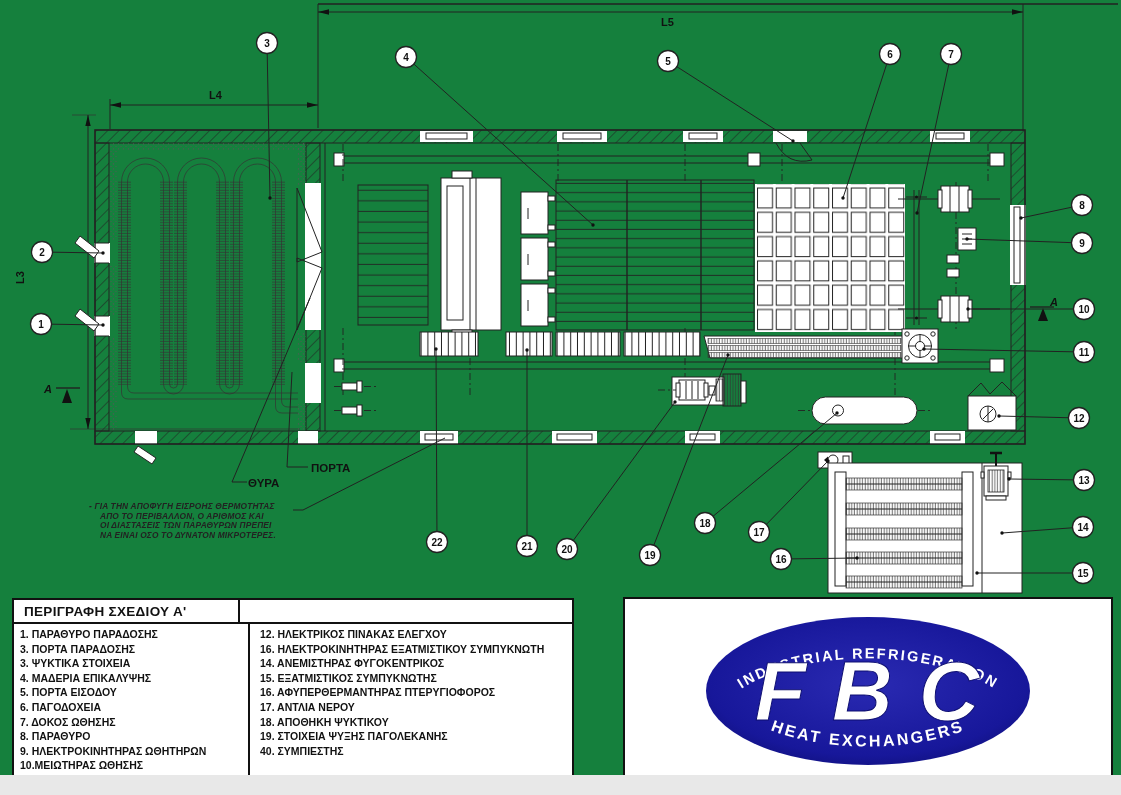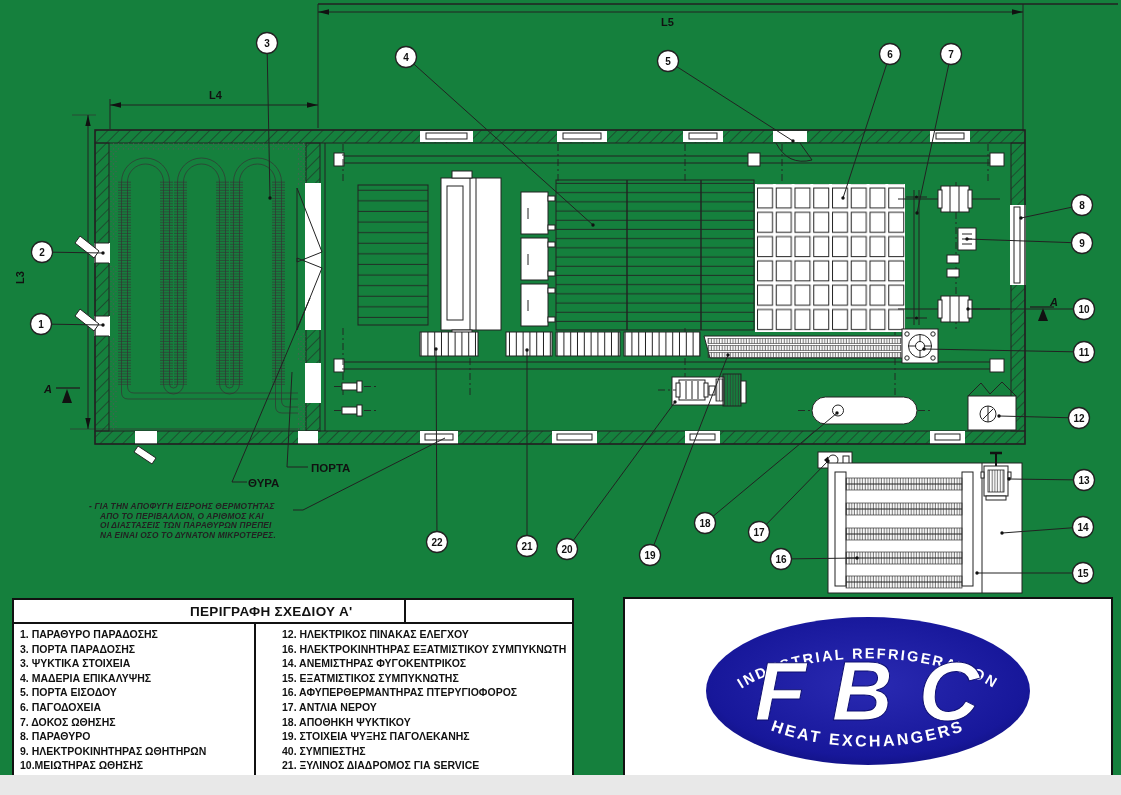--- a/index.html
+++ b/index.html
@@ -18,30 +18,30 @@
   .dimtxt{font:bold 11px "Liberation Sans",sans-serif;fill:#111;}
   .lbltxt{font:bold 11.5px "Liberation Sans",sans-serif;fill:#111;}
   .notetxt{font:italic bold 8.3px "Liberation Sans",sans-serif;fill:#222;letter-spacing:.2px;}
   .sectxt{font:bold italic 11px "Liberation Sans",sans-serif;fill:#111;}
   .callout{fill:#fff;stroke:#222;stroke-width:1.3;}
   .callout-num{font:bold 10px "Liberation Sans",sans-serif;fill:#111;text-anchor:middle;}
   .lead{stroke:#222;stroke-width:1;fill:none;}
   
   .legend{position:absolute;left:12px;top:598px;width:562px;height:189px;
           border:2px solid #111;background:#fff;box-sizing:border-box;}
-  .legend-header{height:22px;border-bottom:2px solid #111;display:flex;justify-content:center;}
+  .legend-header{height:22px;border-bottom:2px solid #111;display:flex;}
   .legend-title-cell{width:226px;border-right:2px solid #111;box-sizing:border-box;
           display:flex;align-items:center;padding-left:10px;
           font:bold 13.5px "Liberation Sans",sans-serif;color:#111;letter-spacing:.3px;}
   .legend-body{display:flex;height:163px;}
   .legend-col{margin:0;padding:3px 0 0 6px;list-style:none;
           font:bold 10.5px "Liberation Sans",sans-serif;color:#111;}
   .legend-col li{line-height:14.6px;white-space:nowrap;}
-  .legend-col.left{width:220px;border-right:2px solid #111;padding-right:14px;}
-  .legend-col.right{flex:1;padding-left:26px;}
+  .legend-col.left{width:220px;border-right:2px solid #111;padding-right:8px;}
+  .legend-col.right{flex:1;padding-left:10px;}
   
   .logo-box{position:absolute;left:623px;top:597px;width:490px;height:190px;
           border:2px solid #111;background:#fff;box-sizing:border-box;}
   .logo-arc{font:bold 14.5px "Liberation Sans",sans-serif;fill:#fff;letter-spacing:2.2px;}
   .logo-arc-bottom{font:bold 16px "Liberation Sans",sans-serif;fill:#fff;letter-spacing:2.6px;}
   .logo-main{font:bold italic 84px "Liberation Sans",sans-serif;fill:#fff;
           letter-spacing:26px;text-anchor:middle;stroke:#0d0d70;stroke-width:1;}
   .bottom-bar{position:absolute;left:0;top:788px;width:1121px;height:6px;background:#050505;}
 </style>
 </head>
@@ -560,21 +560,20 @@
       <ul class="legend-col right">
           <li>12. ΗΛΕΚΤΡΙΚΟΣ ΠΙΝΑΚΑΣ ΕΛΕΓΧΟΥ</li>
           <li>16. ΗΛΕΚΤΡΟΚΙΝΗΤΗΡΑΣ ΕΞΑΤΜΙΣΤΙΚΟΥ ΣΥΜΠΥΚΝΩΤΗ</li>
           <li>14. ΑΝΕΜΙΣΤΗΡΑΣ ΦΥΓΟΚΕΝΤΡΙΚΟΣ</li>
           <li>15. ΕΞΑΤΜΙΣΤΙΚΟΣ ΣΥΜΠΥΚΝΩΤΗΣ</li>
           <li>16. ΑΦΥΠΕΡΘΕΡΜΑΝΤΗΡΑΣ ΠΤΕΡΥΓΙΟΦΟΡΟΣ</li>
           <li>17. ΑΝΤΛΙΑ ΝΕΡΟΥ</li>
           <li>18. ΑΠΟΘΗΚΗ ΨΥΚΤΙΚΟΥ</li>
           <li>19. ΣΤΟΙΧΕΙΑ ΨΥΞΗΣ ΠΑΓΟΛΕΚΑΝΗΣ</li>
           <li>40. ΣΥΜΠΙΕΣΤΗΣ</li>
-          <li>21. ΞΥΛΙΝΟΣ ΔΙΑΔΡΟΜΟΣ ΓΙΑ SERVICE</li>
         </ul>
     </div>
   </div>
 
   <div class="logo-box">
     <svg width="486" height="186" viewBox="0 0 486 186">
       <defs>
         <radialGradient id="logoBlue" cx="50%" cy="45%" r="65%">
           <stop offset="0%" stop-color="#2a2ab2"></stop>
           <stop offset="75%" stop-color="#17179a"></stop>

